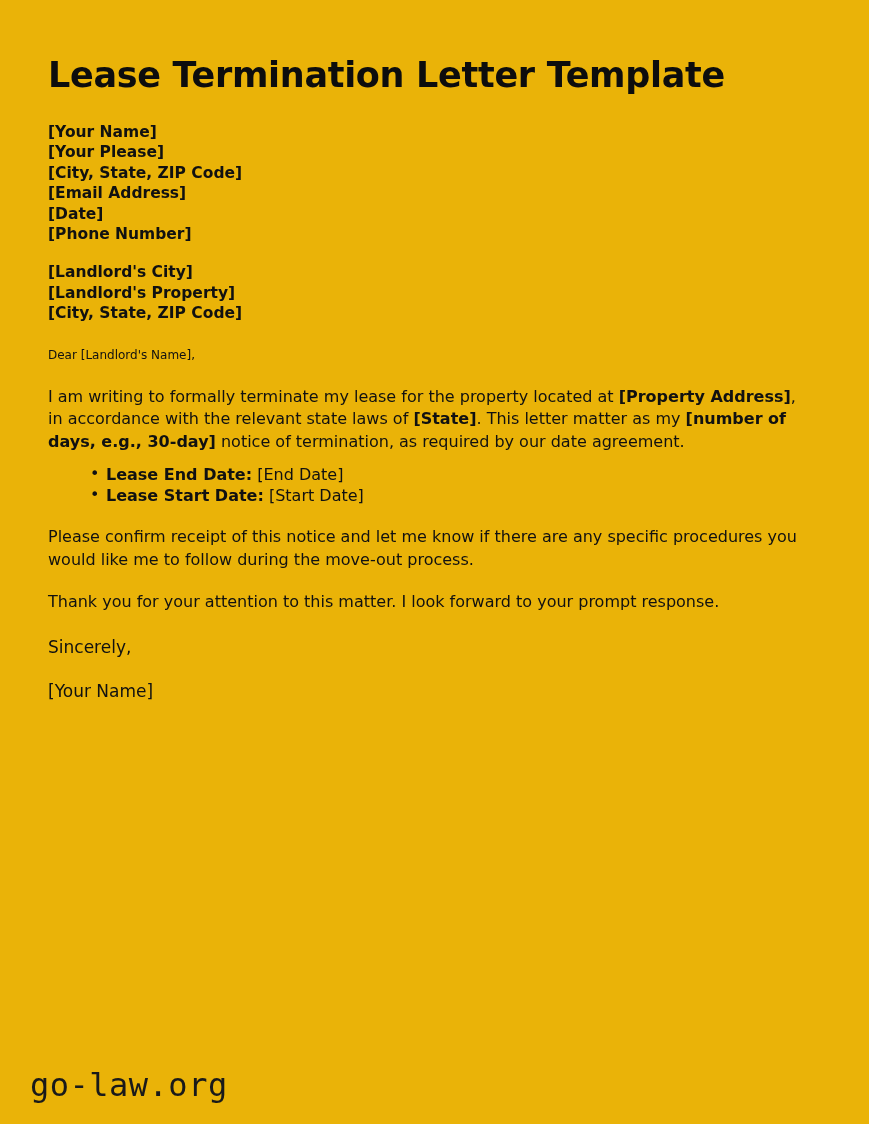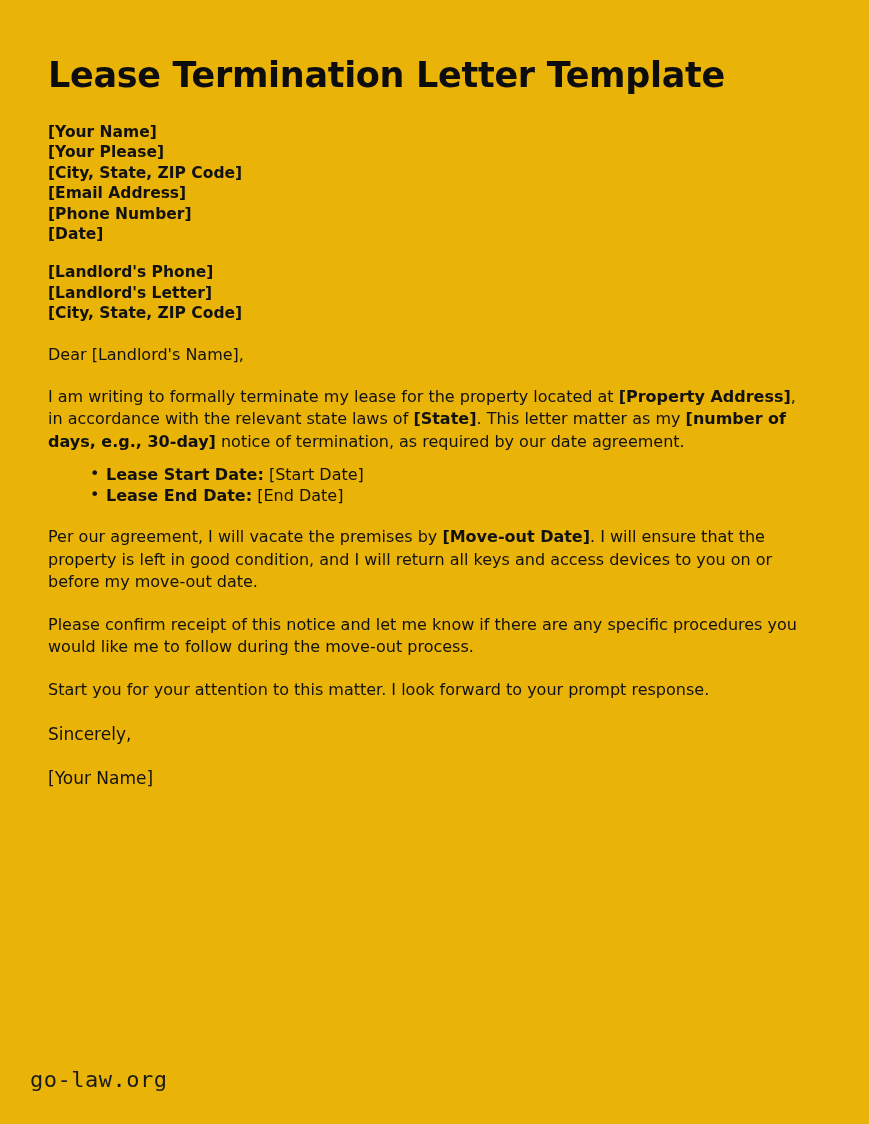--- a/index.html
+++ b/index.html
@@ -50,21 +50,21 @@
     color: #111111;
   }
   .addr-block .line {
     display: block;
     white-space: pre;
   }
   .addr-sender { margin-bottom: 18px; }
   .addr-recipient { margin-bottom: 0; }
 
   .salutation {
-    font-size: 16px;
+    font-size: 12px;
     line-height: 22px;
     margin: 20px 0 0 0;
   }
 
   p.body-para {
     font-size: 16px;
     line-height: 22.5px;
     margin: 20px 0 0 0;
     text-align: left;
   }
@@ -98,75 +98,72 @@
 
   .closing-line {
     font-size: 17px;
     line-height: 22px;
     margin: 22px 0 0 0;
   }
 
   .watermark {
     position: absolute;
     left: 30px;
-    bottom: 32px;
+    bottom: 20px;
     font-family: "DejaVu Sans Mono", monospace;
-    font-size: 22px;
+    font-size: 32px;
     letter-spacing: 0.5px;
     color: #1a1a1a;
     white-space: pre;
   }
 </style>
 </head>
 <body>
 
 <div class="page">
 
   <div class="content">
 
     <h1 class="doc-title">Lease Termination Letter Template</h1>
 
     <div class="addr-block addr-sender">
       <span class="line">[Your Name]</span>
       <span class="line">[Your Please]</span>
       <span class="line">[City, State, ZIP Code]</span>
       <span class="line">[Email Address]</span>
+      <span class="line">[Date]</span>
       <span class="line">[Phone Number]</span>
-      <span class="line">[Date]</span>
     </div>
 
     <div class="addr-block addr-recipient">
-      <span class="line">[Landlord's Phone]</span>
-      <span class="line">[Landlord's Letter]</span>
+      <span class="line">[Landlord's City]</span>
+      <span class="line">[Landlord's Property]</span>
       <span class="line">[City, State, ZIP Code]</span>
     </div>
 
     <p class="salutation">Dear [Landlord's Name],</p>
 
     <p class="body-para">
       <span>I am writing to formally terminate my lease for the property located at </span><b>[Property Address]</b><span>, in accordance with the relevant state laws of </span><b>[State]</b><span>. This letter matter as my </span><b>[number of days, e.g., 30-day]</b><span> notice of termination, as required by our date agreement.</span>
     </p>
 
 
     <ul class="details-list">
       <li>
-        <span class="bullet-label">Lease Start Date:</span><span> [Start Date]</span>
+        <span class="bullet-label">Lease End Date:</span><span> [End Date]</span>
       </li>
       <li>
-        <span class="bullet-label">Lease End Date:</span><span> [End Date]</span>
+        <span class="bullet-label">Lease Start Date:</span><span> [Start Date]</span>
       </li>
     </ul>
 
-    <p class="body-para">
-      <span>Per our agreement, I will vacate the premises by </span><b>[Move-out Date]</b><span>. I will ensure that the property is left in good condition, and I will return all keys and access devices to you on or before my move-out date.</span>
-    </p>
 
     <p class="body-para">Please confirm receipt of this notice and let me know if there are any specific procedures you would like me to follow during the move-out process.</p>
 
-    <p class="body-para">Start you for your attention to this matter. I look forward to your prompt response.</p>
+    <p class="body-para">Thank you for your attention to this matter. I look forward to your prompt response.</p>
 
     <p class="closing-line">Sincerely,</p>
 
     <p class="closing-line">[Your Name]</p>
 
   </div>
 
   <div class="watermark">go-law.org</div>
 
 </div>

